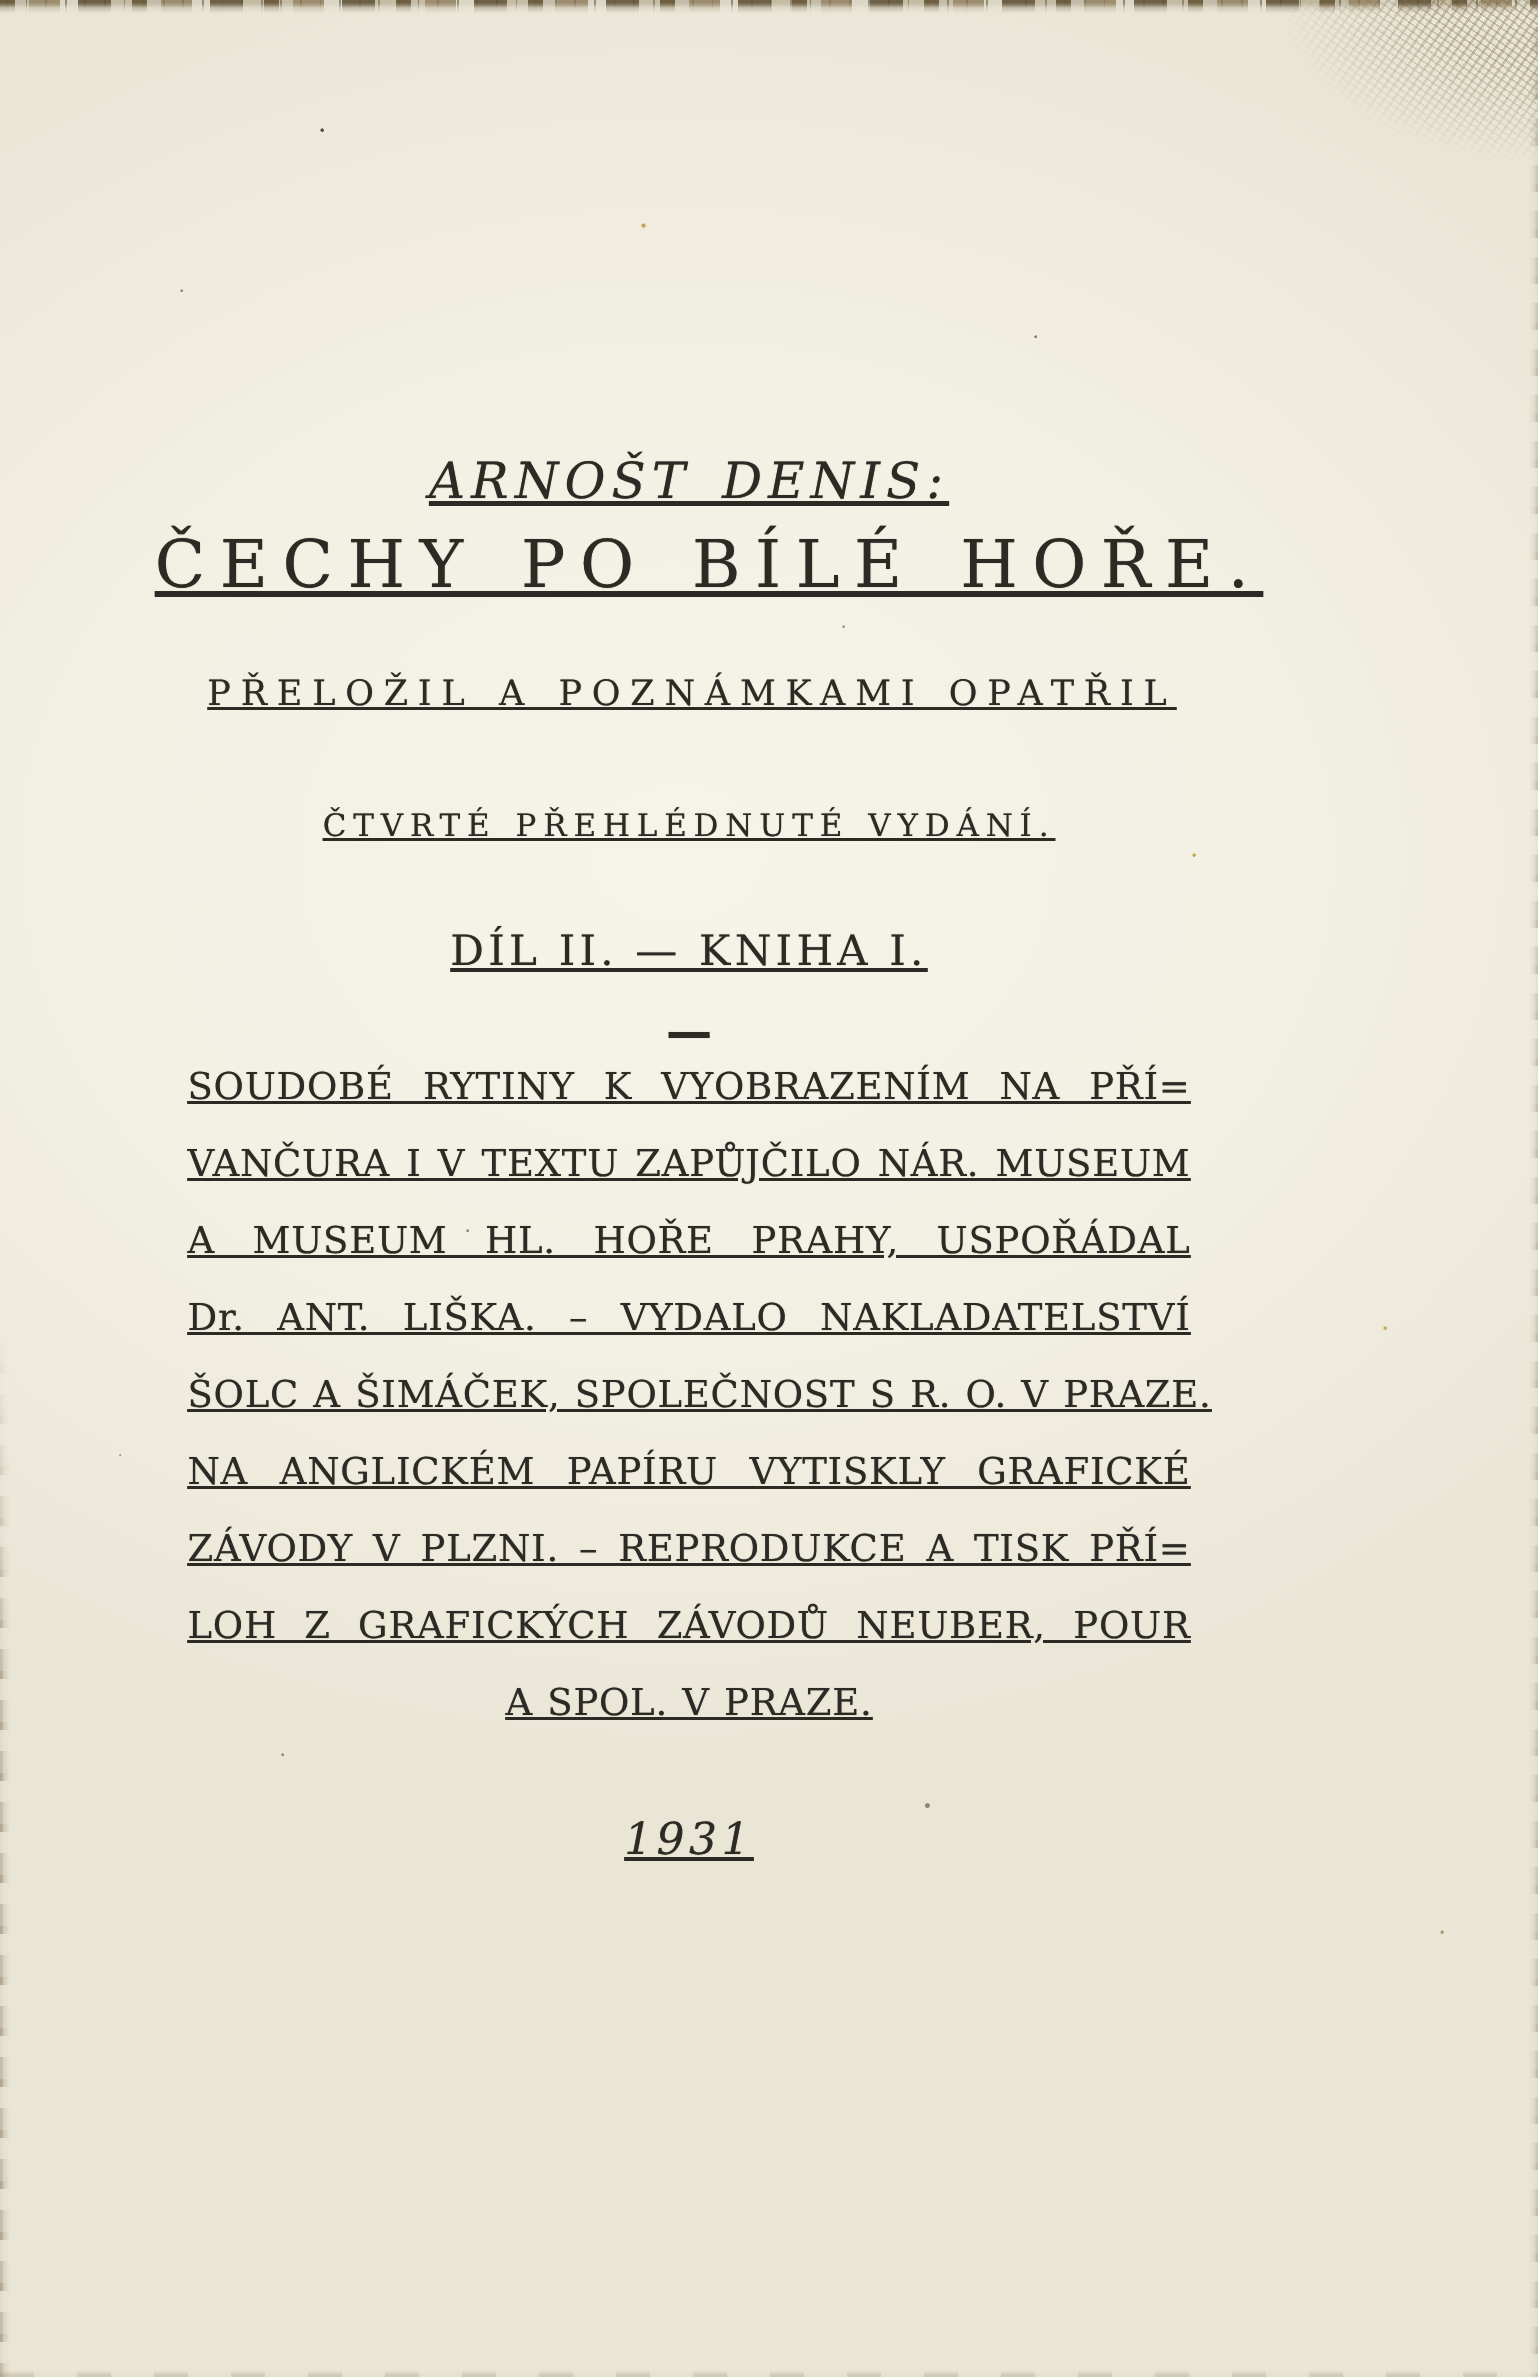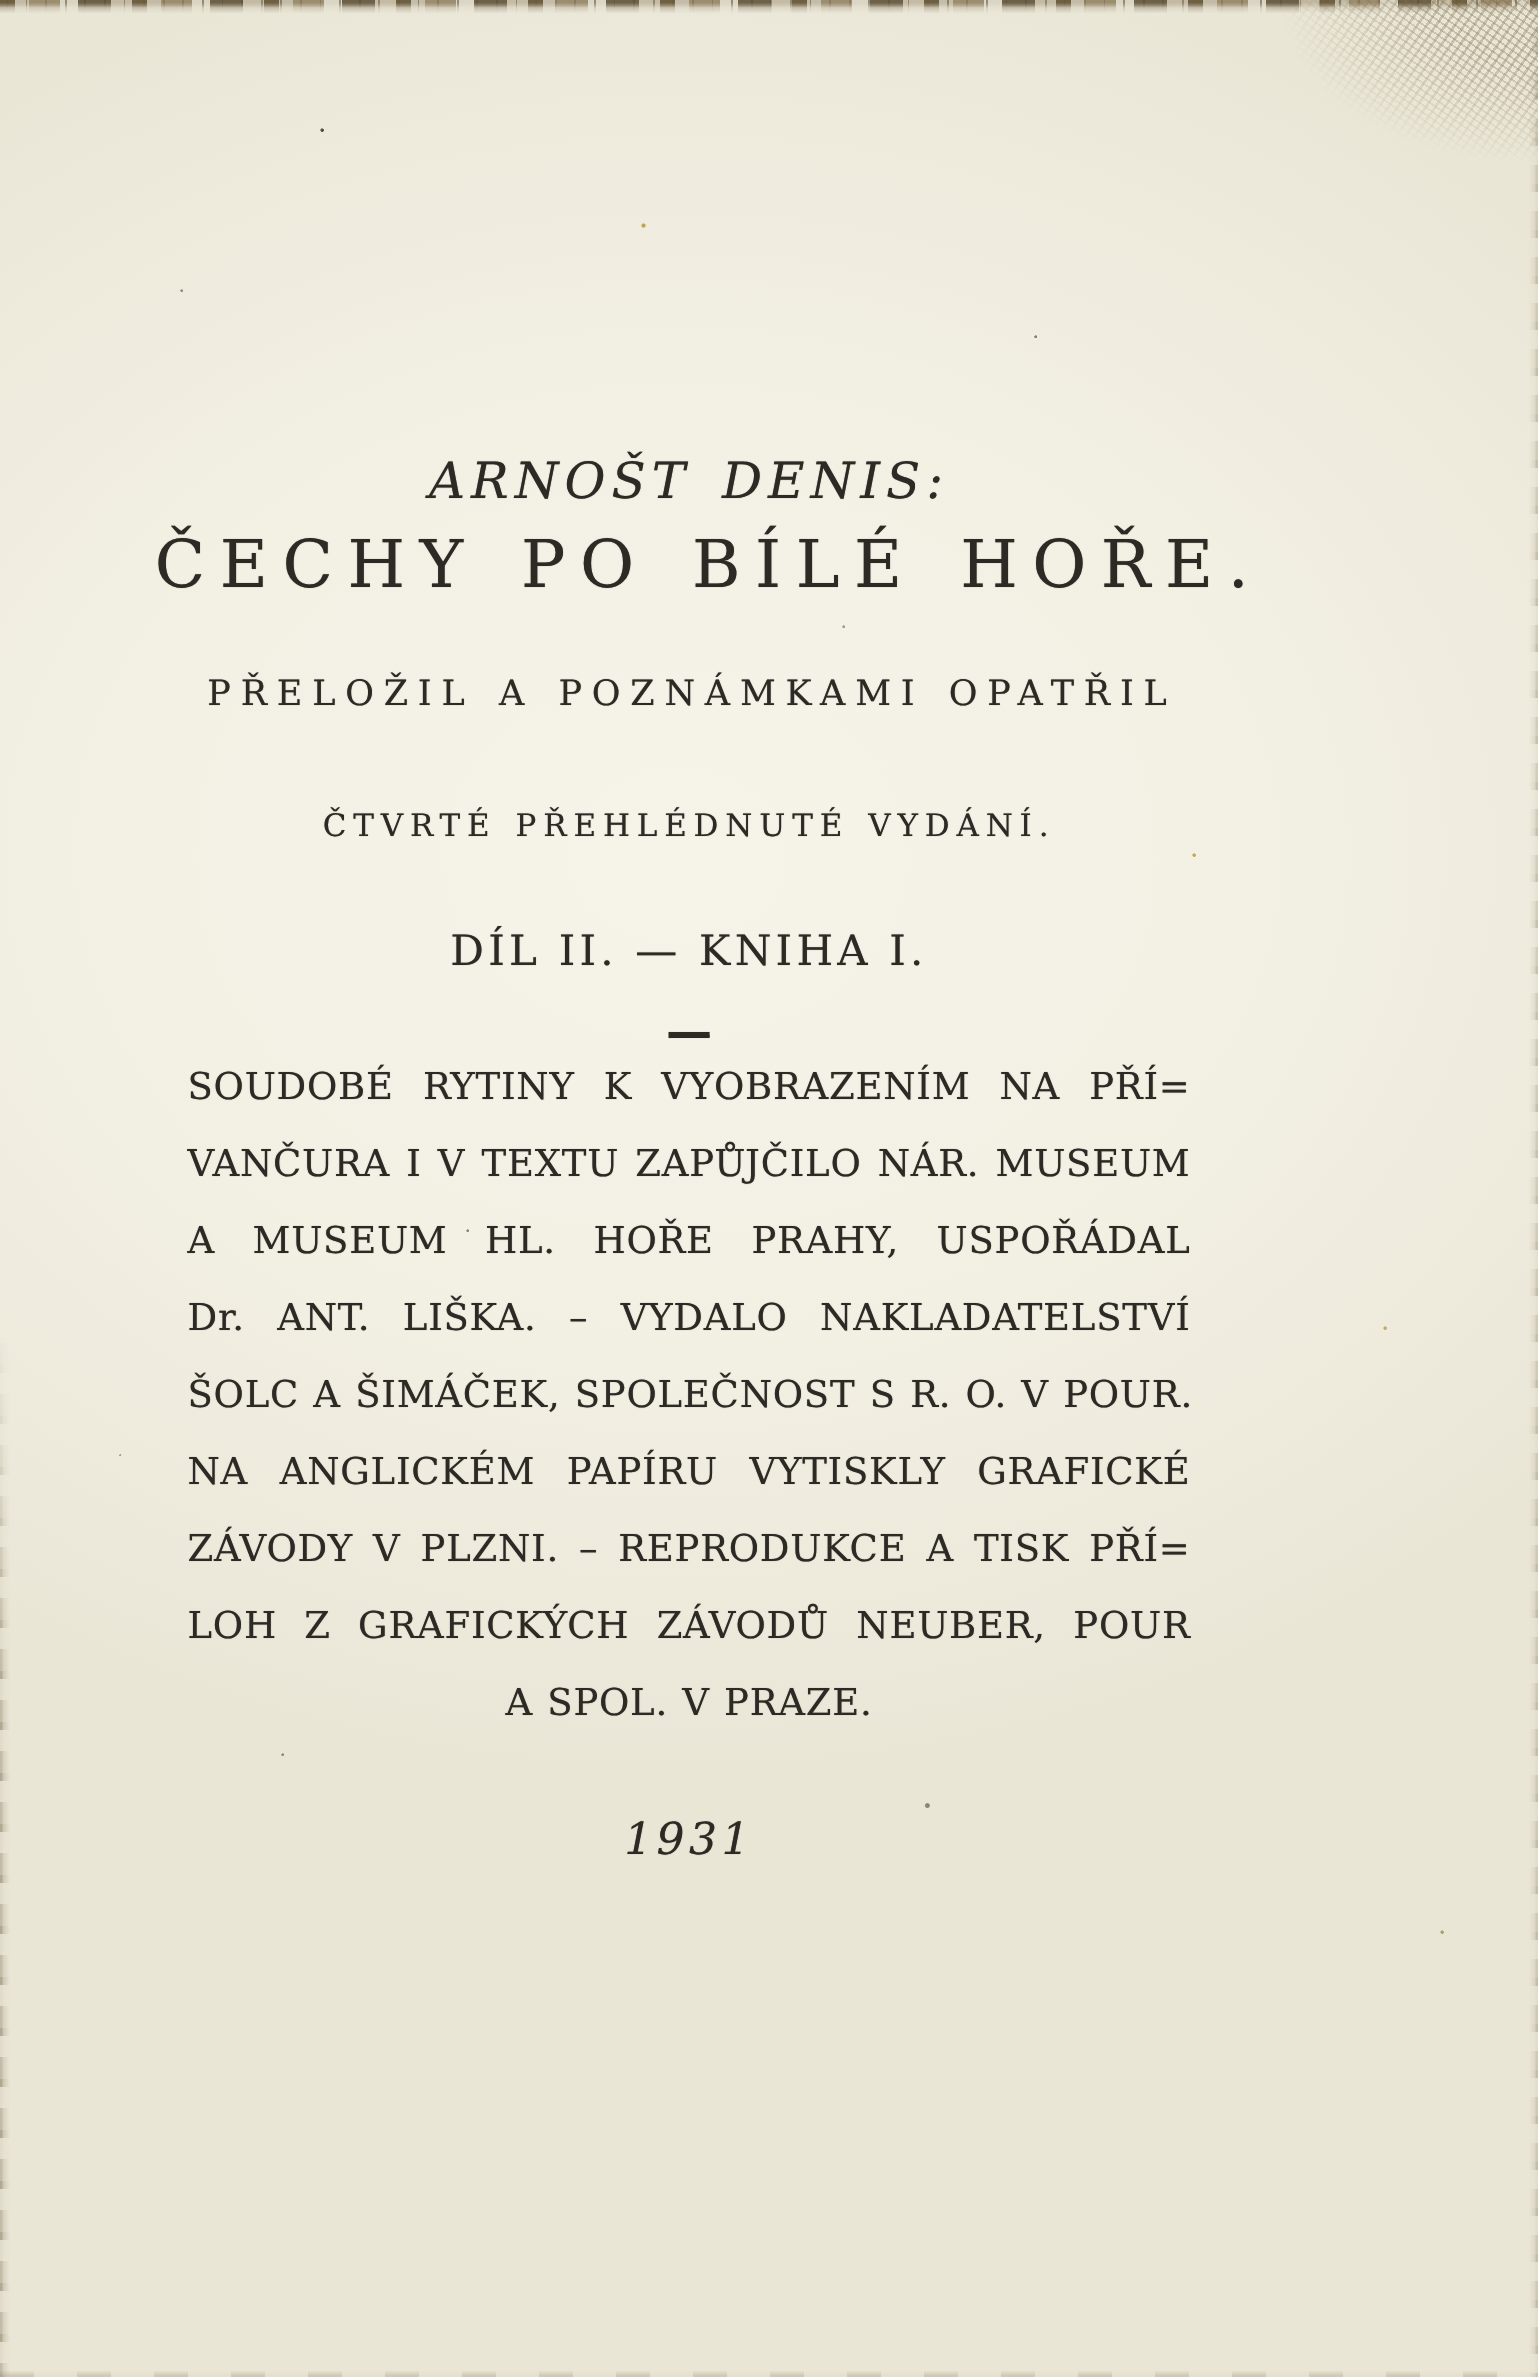--- a/index.html
+++ b/index.html
@@ -2,21 +2,21 @@
 <html style="--paper: #f2efe3; --paper-light: #f6f3e9; --paper-dark: #eae6d6; --ink: #2d2a25; --edge: #6b5c3e;font-size:13.6px"><head>
 <meta charset="utf-8">
 <style>
   :root{
     --paper:#f2efe3;
     --paper-light:#f6f3e9;
     --paper-dark:#eae6d6;
     --ink:#2d2a25;
     --edge:#6b5c3e;
   }
-  *{margin:0;padding:0;box-sizing:border-box;}
+  *{margin:0;padding:0;box-sizing:border-box;text-decoration:underline;}
   html,body{width:1538px;background:var(--paper-dark);}
   .page{
     position:relative;
     width:1538px;height:2377px;
     overflow:hidden;
     background:radial-gradient(1190px 935px at 44% 36%,
         var(--paper-light) 0%, var(--paper) 55%, var(--paper-dark) 100%);
     font-family:"DejaVu Serif","Liberation Serif",serif;
     color:var(--ink);
   }
@@ -160,21 +160,21 @@
     <div class="translated">PŘELOŽIL A POZNÁMKAMI OPATŘIL</div>
     <div class="edition">ČTVRTÉ PŘEHLÉDNUTÉ VYDÁNÍ.</div>
     <div class="volume">DÍL II. — KNIHA I.</div>
     <div class="divider"></div>
 
     <div class="imprint">
       <span class="imprint-line">SOUDOBÉ RYTINY K VYOBRAZENÍM NA PŘÍ=</span>
       <span class="imprint-line">VANČURA I V TEXTU ZAPŮJČILO NÁR. MUSEUM</span>
       <span class="imprint-line">A MUSEUM HL. HOŘE PRAHY, USPOŘÁDAL</span>
       <span class="imprint-line">Dr. ANT. LIŠKA. – VYDALO NAKLADATELSTVÍ</span>
-      <span class="imprint-line">ŠOLC A ŠIMÁČEK, SPOLEČNOST S R. O. V POUR.</span>
+      <span class="imprint-line">ŠOLC A ŠIMÁČEK, SPOLEČNOST S R. O. V PRAZE.</span>
       <span class="imprint-line">NA ANGLICKÉM PAPÍRU VYTISKLY GRAFICKÉ</span>
       <span class="imprint-line">ZÁVODY V PLZNI. – REPRODUKCE A TISK PŘÍ=</span>
       <span class="imprint-line">LOH Z GRAFICKÝCH ZÁVODŮ NEUBER, POUR</span>
       <span class="imprint-line centered">A SPOL. V PRAZE.</span>
     </div>
 
     <div class="year">1931</div>
   </main>
 </div>
 

